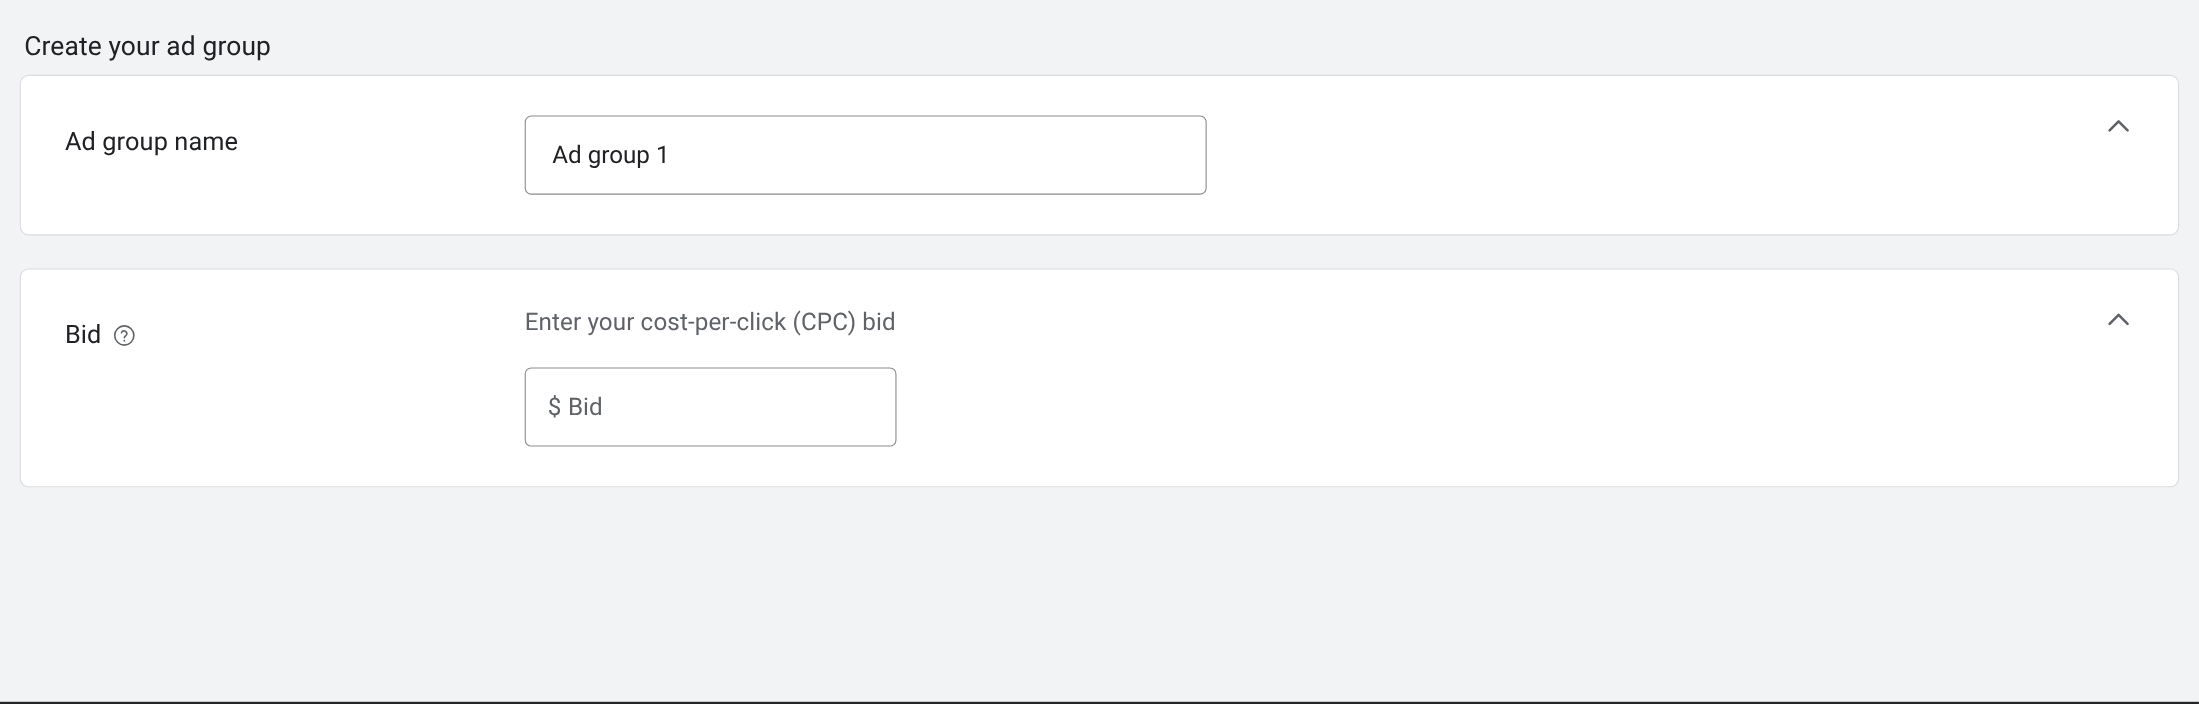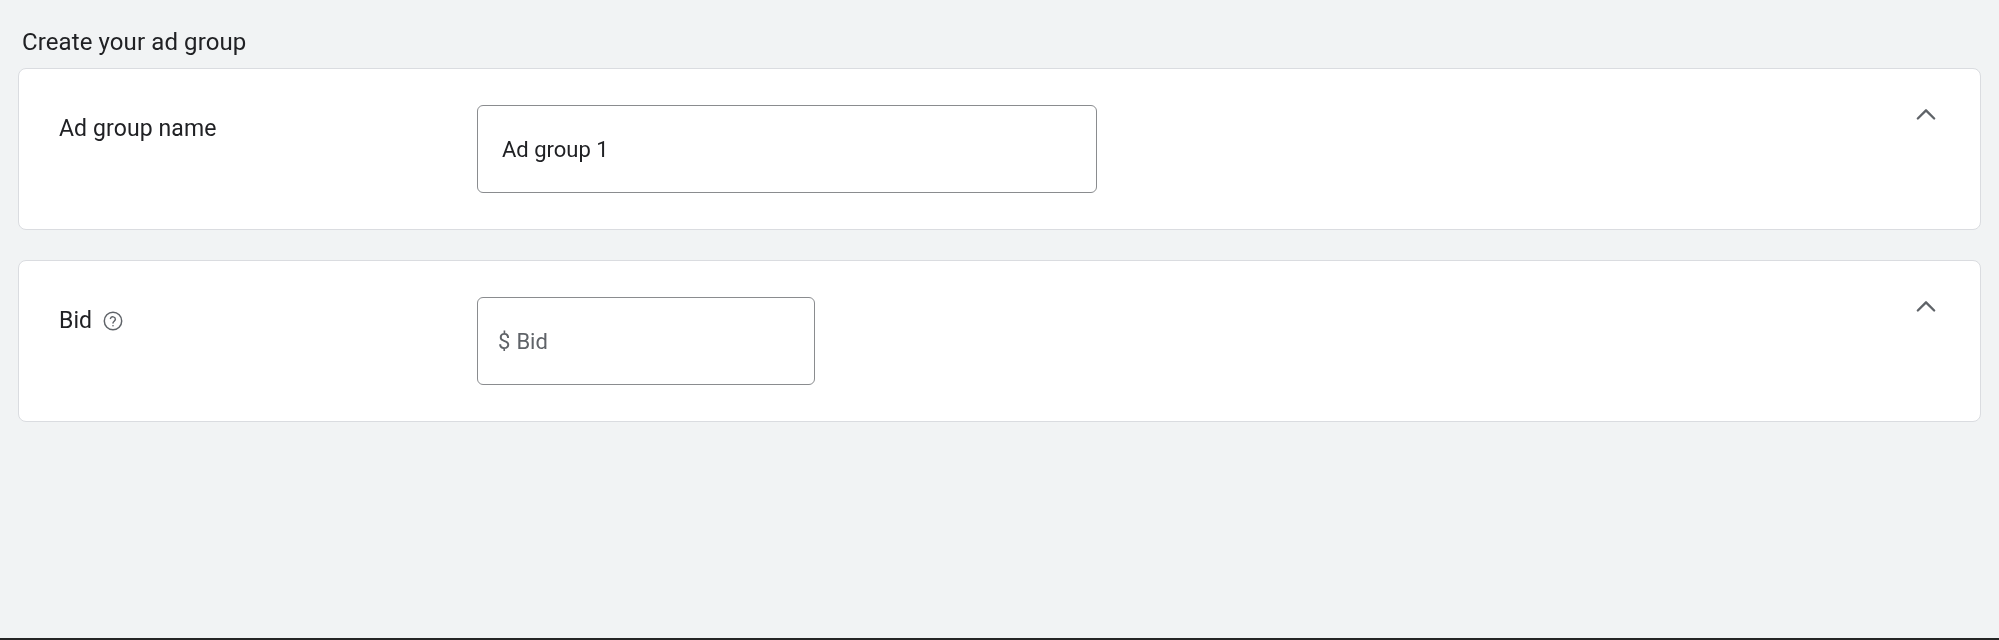--- a/index.html
+++ b/index.html
@@ -78,21 +78,21 @@
     font-weight:400;
     letter-spacing:.1px;
   }
 
   .field{
     display:flex;
     align-items:center;
     border:1px solid var(--input-border);
     border-radius:6px;
     background:#fff;
-    height:88px;
+    height:72px;
   }
   .field.name{
     width:620px;
     padding:0 24px;
   }
   .field.bid{
     width:338px;
     padding:0 20px;
   }
   .field .prefix{
@@ -176,20 +176,21 @@
         <span class="label-text">Bid</span>
         <span class="help-icon">
           <svg viewBox="0 0 24 24" stroke-width="1.6">
             <circle cx="12" cy="12" r="9.5"></circle>
             <path d="M9.2 9.2a2.8 2.8 0 0 1 5.4 1c0 1.9-2.6 2.2-2.6 4" stroke-linecap="round"></path>
             <circle cx="12" cy="17.2" r="0.9" fill="currentColor" stroke="none"></circle>
           </svg>
         </span>
       </div>
       <div class="content-col">
+        <div class="hint">Enter your cost-per-click (CPC) bid</div>
         <div class="field bid">
           <span class="prefix">$</span>
           <input type="text" placeholder="Bid" style="">
         </div>
       </div>
     </div>
   </div>
 
 </div>
 

